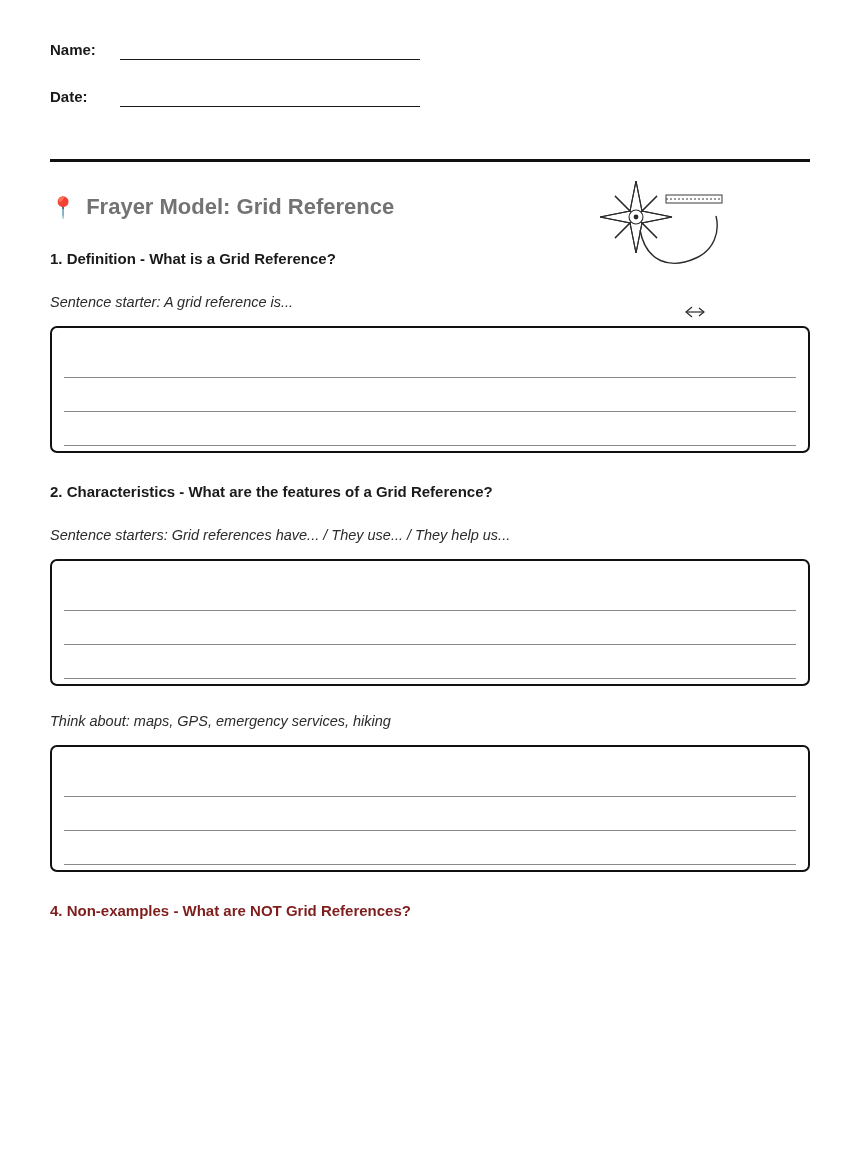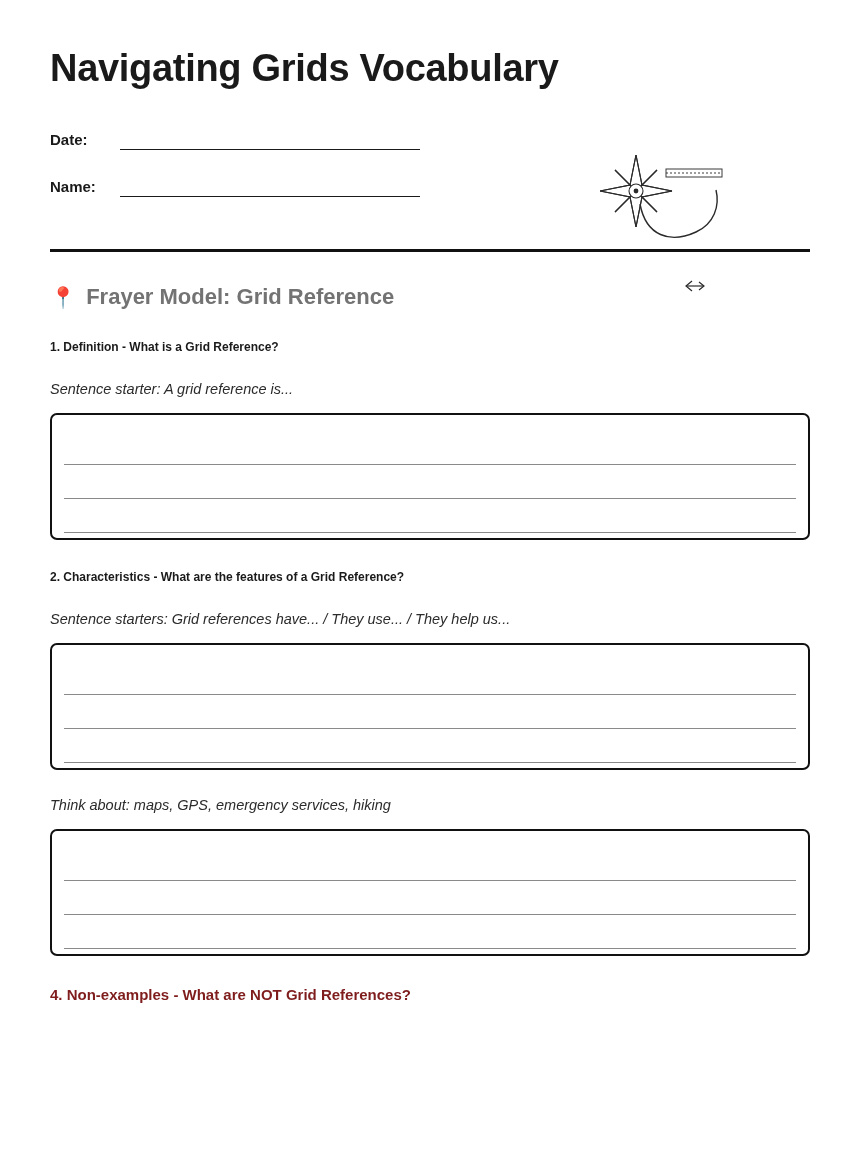--- a/index.html
+++ b/index.html
@@ -93,21 +93,21 @@
   }
   .section-heading .section-title {
     font-size: 22px;
     font-weight: 700;
     color: #737373;
   }
 
   
   .prompt {
     margin-top: 30px;
-    font-size: 12px;
+    font-size: 15px;
     font-weight: 700;
     color: #1a1a1a;
   }
   .starter {
     margin-top: 27px;
     font-size: 14.5px;
     font-style: italic;
     color: #2b2b2b;
   }
 
@@ -133,29 +133,28 @@
     font-size: 15px;
     font-weight: 700;
     color: #7f1d1d;
   }
 </style>
 </head>
 <body>
 
 <div class="page">
 
-  <h1 class="title">Navigating Grids Vocabulary</h1>
 
   <div class="field-block">
     <div class="field-row">
-      <div class="field-label">Date:</div>
+      <div class="field-label">Name:</div>
       <div class="field-line"></div>
     </div>
     <div class="field-row">
-      <div class="field-label">Name:</div>
+      <div class="field-label">Date:</div>
       <div class="field-line"></div>
     </div>
   </div>
 
   <div class="art">
     <svg width="180" height="180" viewBox="0 0 180 180" fill="none" xmlns="http://www.w3.org/2000/svg">
 
       <g stroke="#2a2a2a" stroke-width="1.1" fill="none">
         <path d="M30 45 L36 15 L42 45 L72 51 L42 57 L36 87 L30 57 L0 51 Z" fill="#ffffff"></path>
         <path d="M36 15 L42 45 L72 51"></path>

